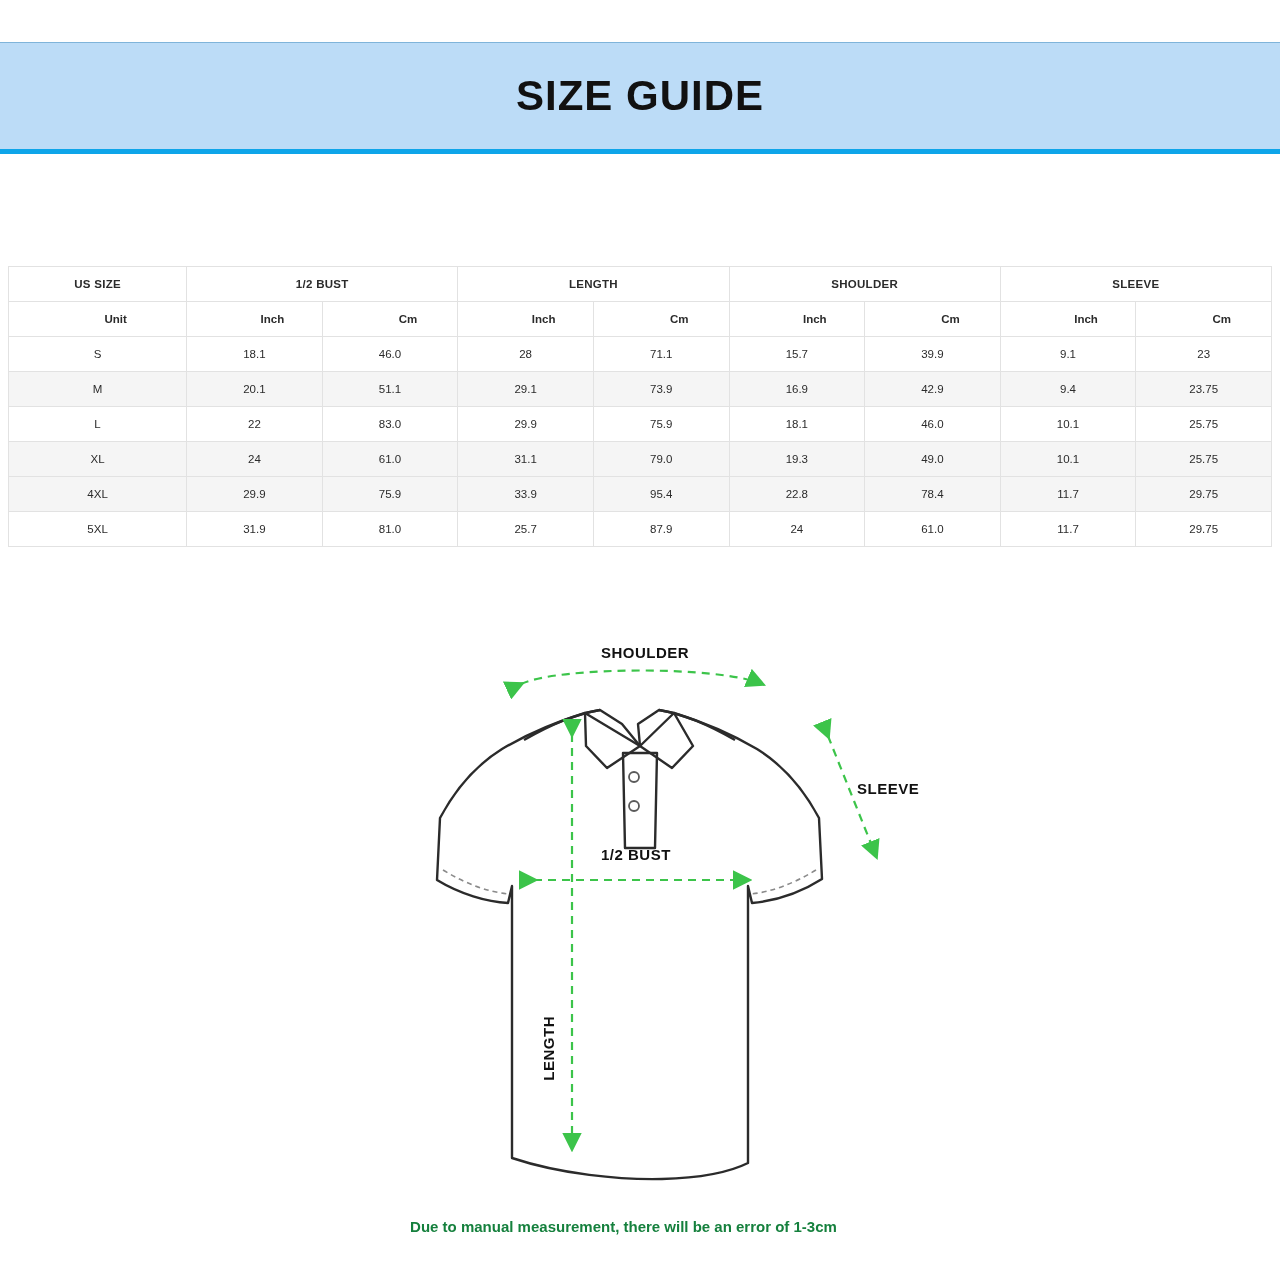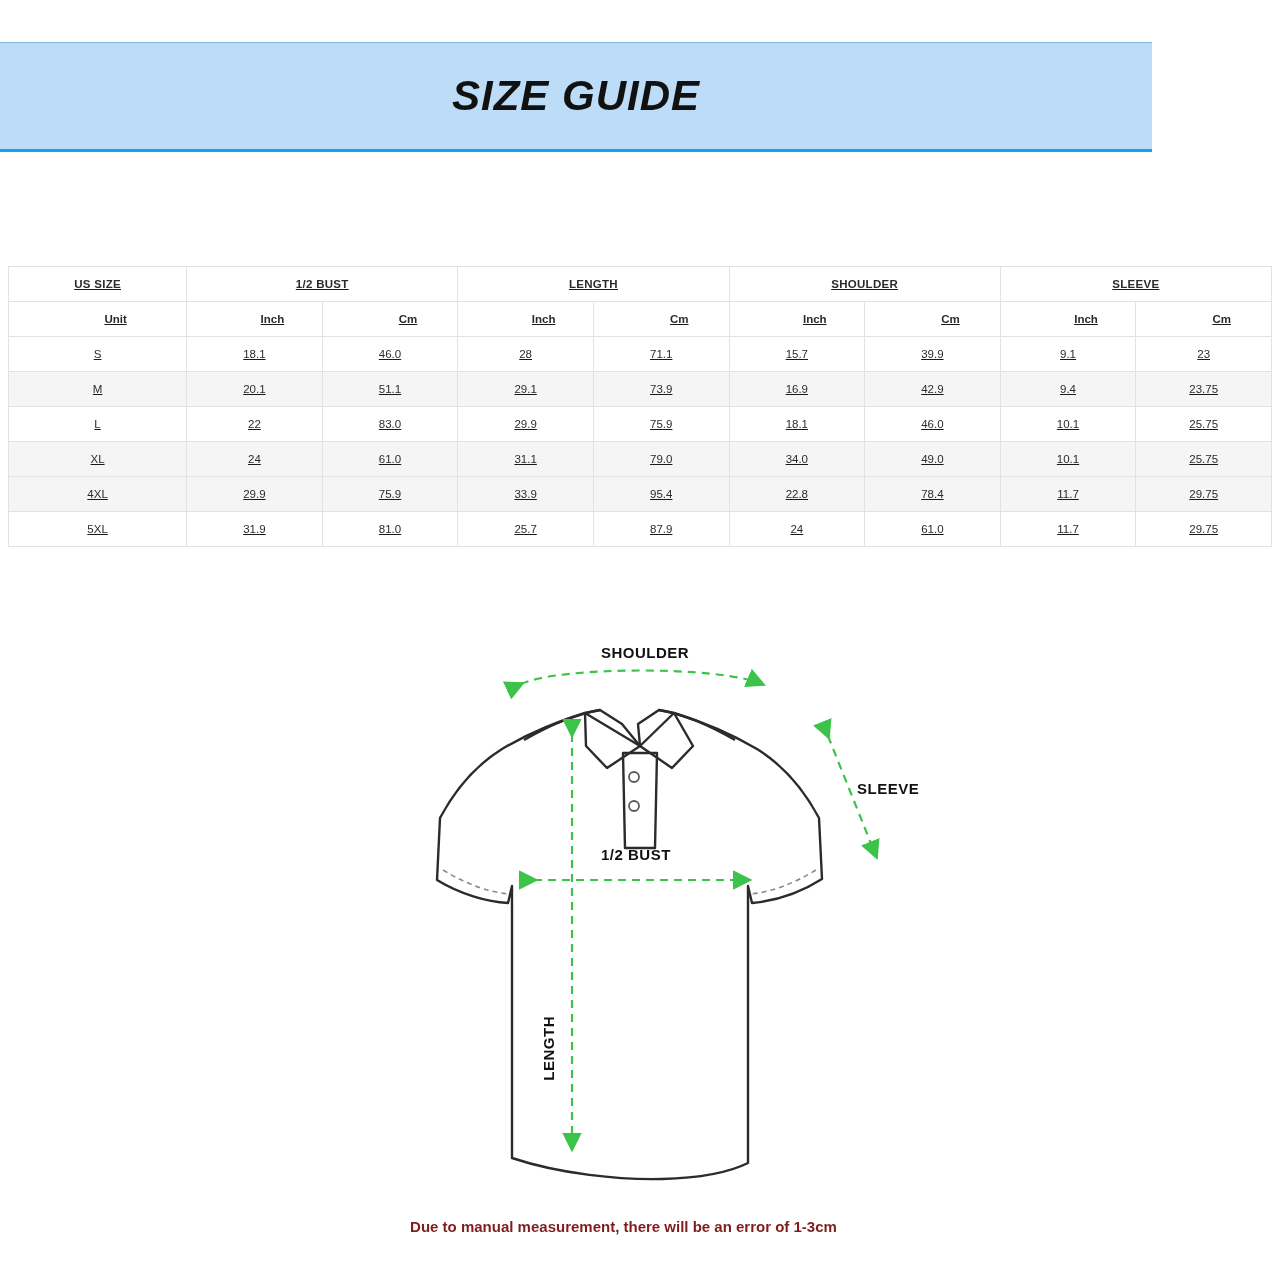--- a/index.html
+++ b/index.html
@@ -12,44 +12,42 @@
     background: #ffffff;
     font-family: "Liberation Sans", sans-serif;
     color: #1a1a1a;
     position: relative;
     overflow: hidden;
   }
   .header-band {
     position: absolute;
     left: 0;
     top: 42px;
-    width: 1152px;
+    width: 1280px;
     height: 106px;
     background: #bcdcf7;
     border-top: 1px solid #7fb4da;
-    border-bottom: 3px solid #0ea5e9;
+    border-bottom: 5px solid #0ea5e9;
     display: flex;
     align-items: center;
     justify-content: center;
-    font-style: italic;
   }
   .header-title {
     font-size: 42px;
     font-weight: bold;
     letter-spacing: 1px;
     color: #111111;
   }
 
   
   .table-wrap {
     position: absolute;
     left: 8px;
     top: 266px;
     width: 1264px;
-    text-decoration: underline;
   }
   table.size-table {
     border-collapse: collapse;
     width: 100%;
     table-layout: fixed;
   }
   table.size-table td,
   table.size-table th {
     border: 1px solid #e2e2e2;
     text-align: center;
@@ -81,21 +79,21 @@
     top: 618px;
     width: 1280px;
     height: 600px;
   }
   .note {
     position: absolute;
     left: 0;
     top: 1218px;
     width: 1247px;
     text-align: center;
-    color: #7f1d1d;
+    color: #15803d;
     font-size: 15px;
     font-weight: bold;
   }
   .lbl {
     position: absolute;
     font-weight: bold;
     font-size: 15px;
     color: #111;
     letter-spacing: 0.5px;
   }
@@ -182,21 +180,21 @@
         <td>46.0</td>
         <td>10.1</td>
         <td>25.75</td>
       </tr>
       <tr class="alt">
         <td>XL</td>
         <td>24</td>
         <td>61.0</td>
         <td>31.1</td>
         <td>79.0</td>
-        <td>34.0</td>
+        <td>19.3</td>
         <td>49.0</td>
         <td>10.1</td>
         <td>25.75</td>
       </tr>
       <tr class="alt">
         <td>4XL</td>
         <td>29.9</td>
         <td>75.9</td>
         <td>33.9</td>
         <td>95.4</td>

